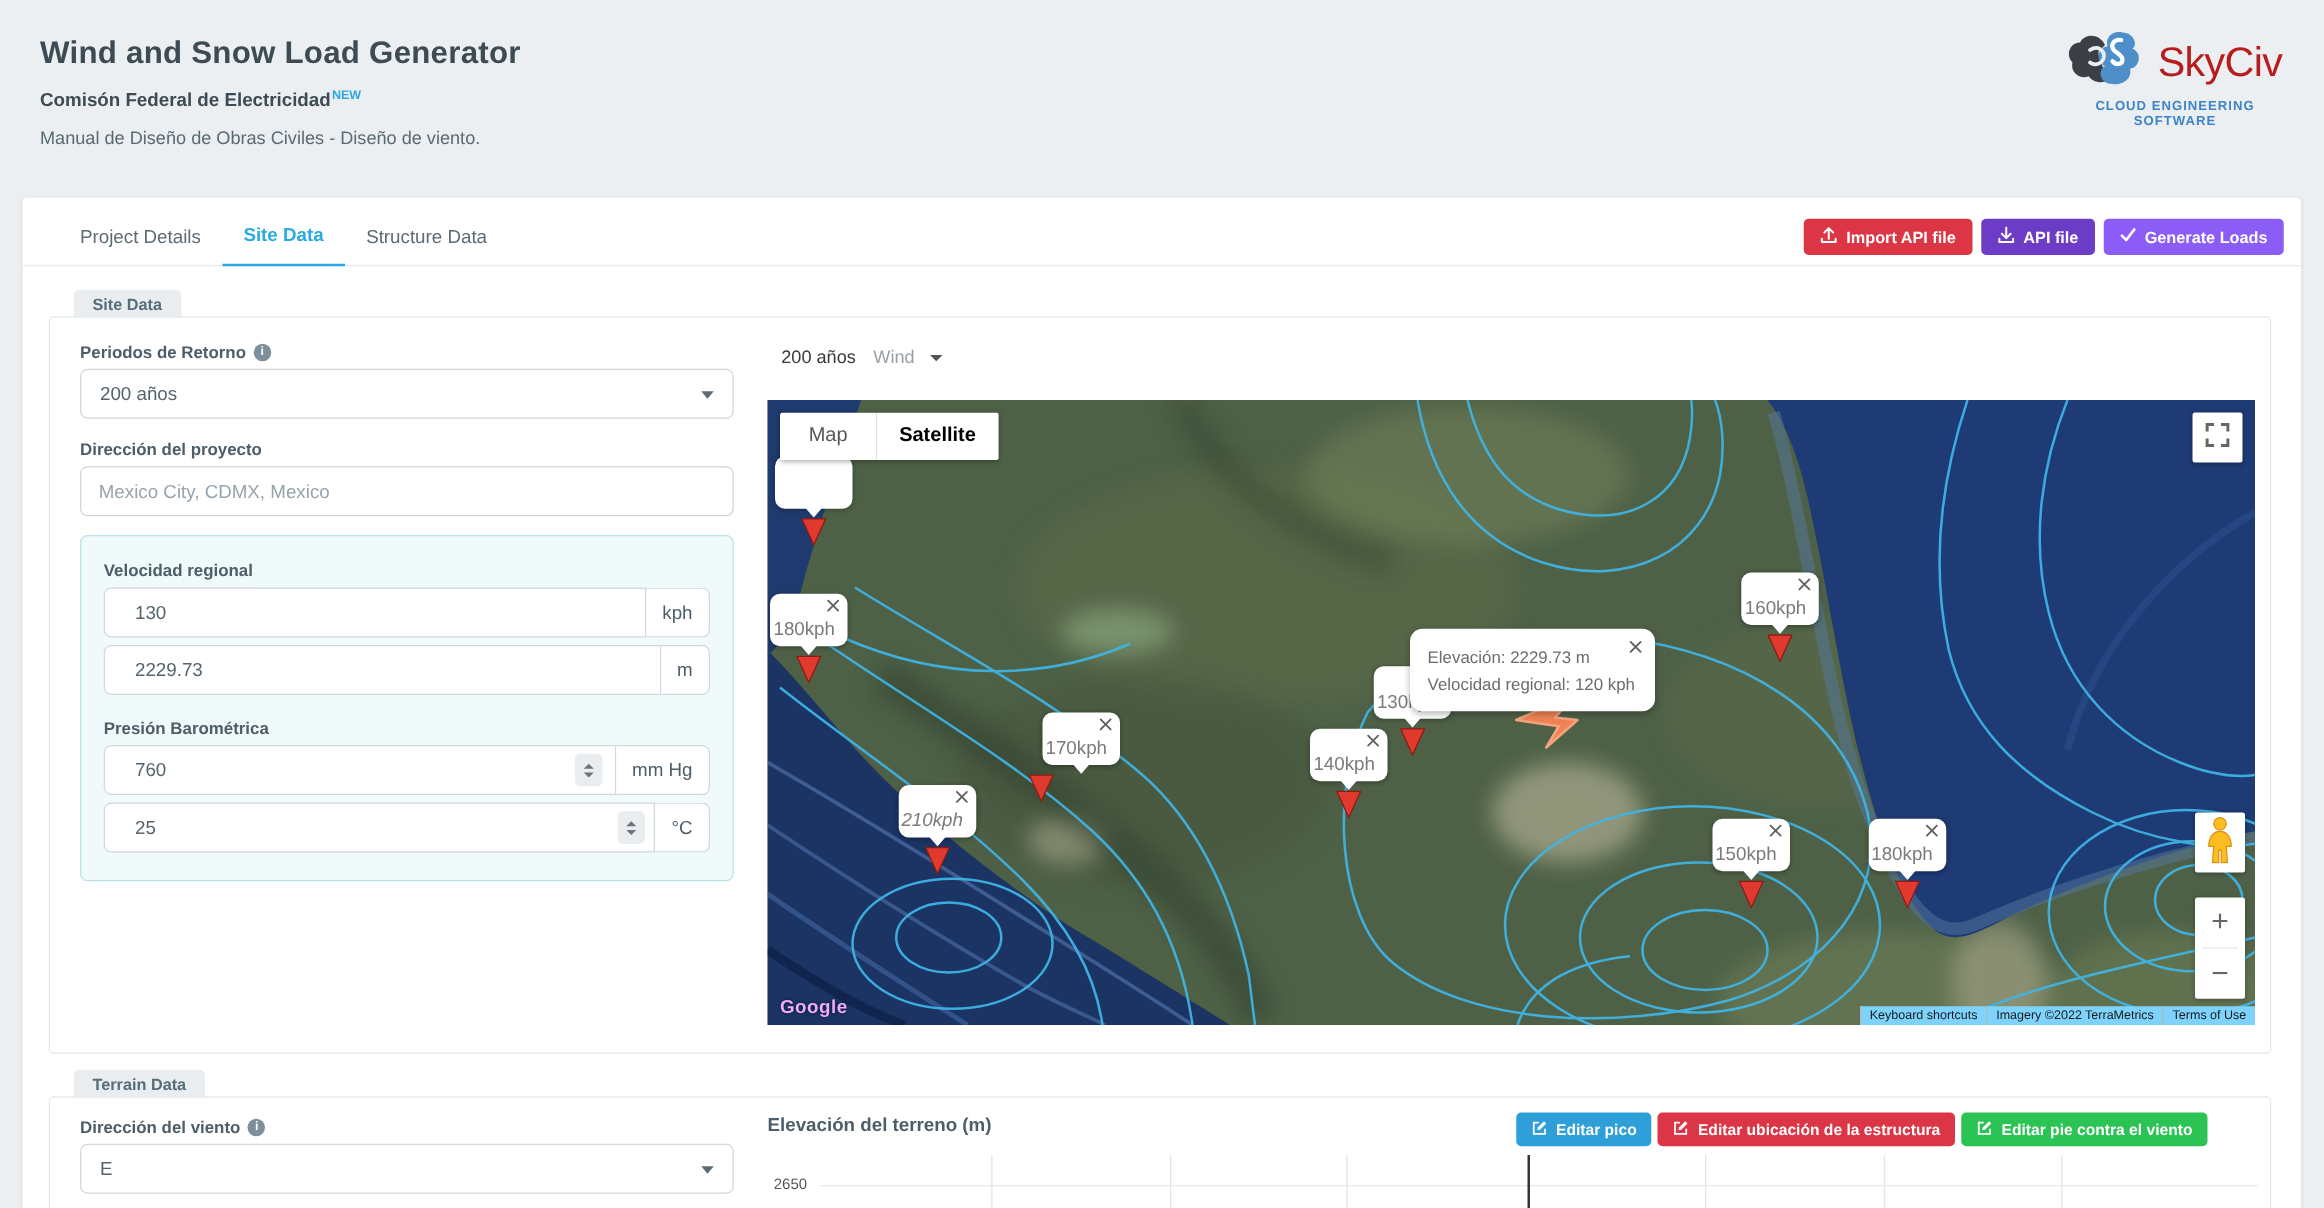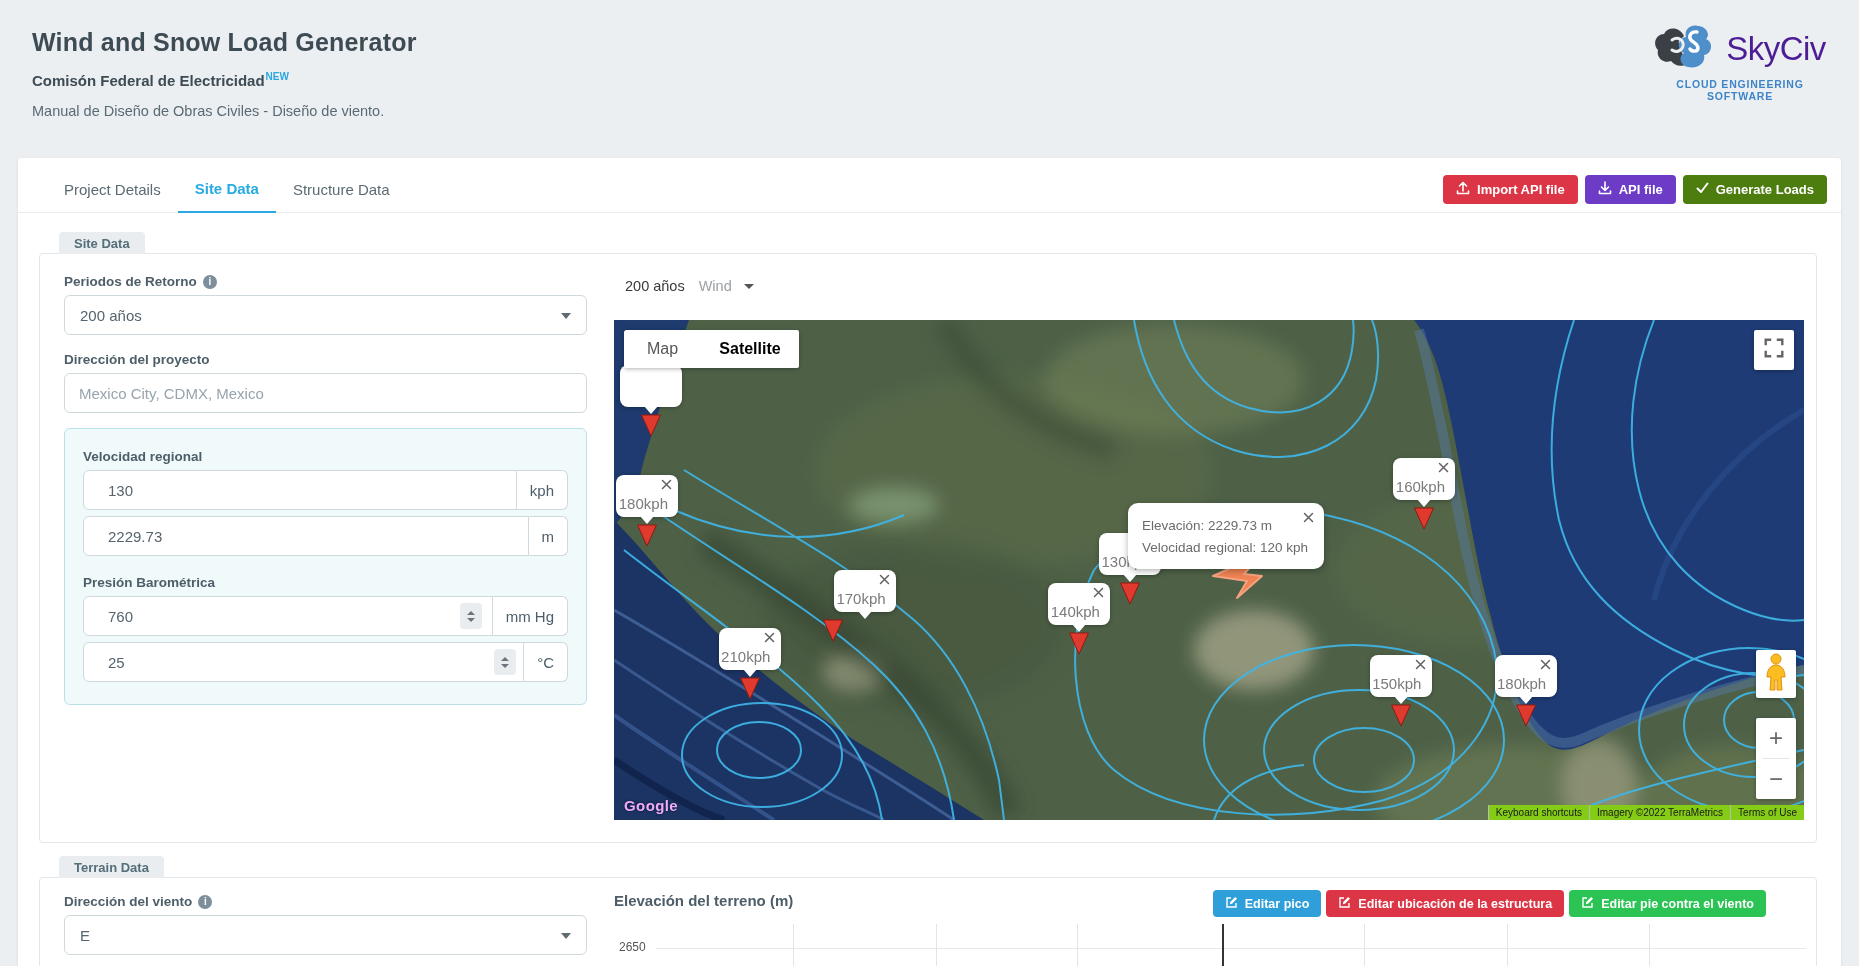--- a/index.html
+++ b/index.html
@@ -8,35 +8,35 @@
 
   
   .page-header { position:absolute; left:32px; top:28px; }
   .page-title { font-size:25px; font-weight:700; color:#3d4b54; letter-spacing:.2px; }
   .page-subtitle { margin-top:14px; font-size:15px; font-weight:700; color:#3d4b54; }
   .new-badge { font-size:10px; font-weight:700; color:#2ba7e0; vertical-align:super; margin-left:1px; }
   .page-desc { margin-top:14px; font-size:14.5px; color:#5a6a74; }
 
   .logo { position:absolute; right:24px; top:22px; width:190px; text-align:center; }
   .logo-row { display:flex; align-items:center; justify-content:center; }
-  .logo-word { font-size:33px; color:#4c1d95; letter-spacing:-.5px; margin-left:-6px; }
+  .logo-word { font-size:33px; color:#b91c1c; letter-spacing:-.5px; margin-left:-6px; }
   .logo-tag { font-size:10.5px; font-weight:700; color:#3d85c8; letter-spacing:.8px; margin-top:2px; }
 
   
   .card { position:absolute; left:18px; top:158px; width:1823px; height:1000px;
     background:#fff; border-radius:4px; box-shadow:0 1px 3px rgba(0,0,0,.09); }
 
   .tabs { display:flex; padding-left:29px; border-bottom:1px solid #e9eced; height:55px; align-items:flex-end; }
   .tab { padding:14px 17px; font-size:15px; color:#5c6b73; cursor:pointer; }
   .tab.active { color:#29abe2; font-weight:700; border-bottom:2px solid #29abe2; margin-bottom:-1px; }
 
   .toolbar { position:absolute; right:14px; top:17px; display:flex; gap:7px; }
   .tb-btn { display:flex; align-items:center; gap:7px; height:29px; padding:0 13px; border:none;
     border-radius:4px; color:#fff; font-size:13px; font-weight:700; font-family:inherit; cursor:pointer; }
-  .tb-red { background:#dc3545; } .tb-purple { background:#6d3cc6; } .tb-blue { background:#4d7c0f; }
+  .tb-red { background:#dc3545; } .tb-purple { background:#6d3cc6; } .tb-blue { background:#8b5cf6; }
 
   
   .panel { position:absolute; left:21px; width:1778px; border:1px solid #e1e7ea; border-radius:4px; background:#fff; }
   .panel-badge { position:absolute; top:-22px; left:19px; height:22px; padding:0 15px; background:#e9edf0;
     border-radius:4px 4px 0 0; font-size:13px; font-weight:700; color:#546e7a; display:flex; align-items:center; }
   #site-panel { top:95px; height:590px; }
   #terrain-panel { top:719px; height:260px; }
 
   .form-label { font-size:13.5px; font-weight:700; color:#4d5e69; display:flex; align-items:center; gap:6px; }
   .info-icon { width:14px; height:14px; border-radius:50%; background:#7d8f9a; color:#fff; font-size:10px;
@@ -101,21 +101,21 @@
 
   .map-tooltip { position:absolute; left:43.2%; top:36.5%; width:196px; background:#fff; border-radius:10px;
     box-shadow:0 2px 6px rgba(0,0,0,.3); padding:12px 14px 10px; z-index:4; font-size:13.5px; color:#6b6b6b; line-height:1.65; }
   .tt-close { position:absolute; top:9px; right:10px; cursor:pointer; line-height:0; }
 
   .structure-marker { position:absolute; left:49.8%; top:45.5%; z-index:3; line-height:0; }
 
   .google-logo { position:absolute; left:10px; bottom:6px; color:#f0abfc; font-size:15px; font-weight:700;
     letter-spacing:.4px; text-shadow:0 0 3px rgba(0,0,0,.6); z-index:5; }
   .attrib { position:absolute; right:0; bottom:0; display:flex; z-index:5; font-size:10px; color:#1a1a1a; }
-  .attrib span { background:#84cc16; padding:2px 7px; border-left:1px solid #bbb; white-space:nowrap; cursor:pointer; }
+  .attrib span { background:#7dd3fc; padding:2px 7px; border-left:1px solid #bbb; white-space:nowrap; cursor:pointer; }
 
   
   .chart-title { position:absolute; left:574px; top:14px; font-size:15px; font-weight:700; color:#4d5e69; }
   .edit-btns { position:absolute; right:50px; top:12px; display:flex; gap:5px; }
   .ed-btn { display:flex; align-items:center; gap:7px; height:27px; padding:0 12px; border:none; border-radius:4px;
     color:#fff; font-size:12.5px; font-weight:700; font-family:inherit; cursor:pointer; }
   .ed-blue { background:#2e9fd8; } .ed-red { background:#dc3545; } .ed-green { background:#2cc355; }
 
   .chart-area { position:absolute; left:574px; top:50px; right:10px; height:210px; }
   .y-tick { position:absolute; left:5px; top:12px; font-size:12px; color:#555; }
@@ -310,21 +310,21 @@
               <div class="kph-box">
                 <span class="kph-close"><svg width="11" height="11" viewBox="0 0 11 11">
                     <path d="M1.5 1.5 L9.5 9.5 M9.5 1.5 L1.5 9.5" stroke="#616161" stroke-width="1.5" stroke-linecap="round"></path>
                   </svg></span>
                 <span class="kph-text">180kph</span>
               </div>
               <div class="pin"><svg width="22" height="24" viewBox="0 0 22 24">
                   <polygon points="1.5,2 20.5,2 11,23" fill="#e03a2f" stroke="#8e1a12" stroke-width="1"></polygon>
                 </svg></div>
             </div>
-            <div class="map-marker" style="left: 8.8%; top: 61.5%;">
+            <div class="map-marker" style="left: 8.8%; top: 61.5%; font-style: italic;">
               <div class="kph-box">
                 <span class="kph-close"><svg width="11" height="11" viewBox="0 0 11 11">
                     <path d="M1.5 1.5 L9.5 9.5 M9.5 1.5 L1.5 9.5" stroke="#616161" stroke-width="1.5" stroke-linecap="round"></path>
                   </svg></span>
                 <span class="kph-text">210kph</span>
               </div>
               <div class="pin"><svg width="22" height="24" viewBox="0 0 22 24">
                   <polygon points="1.5,2 20.5,2 11,23" fill="#e03a2f" stroke="#8e1a12" stroke-width="1"></polygon>
                 </svg></div>
             </div>

